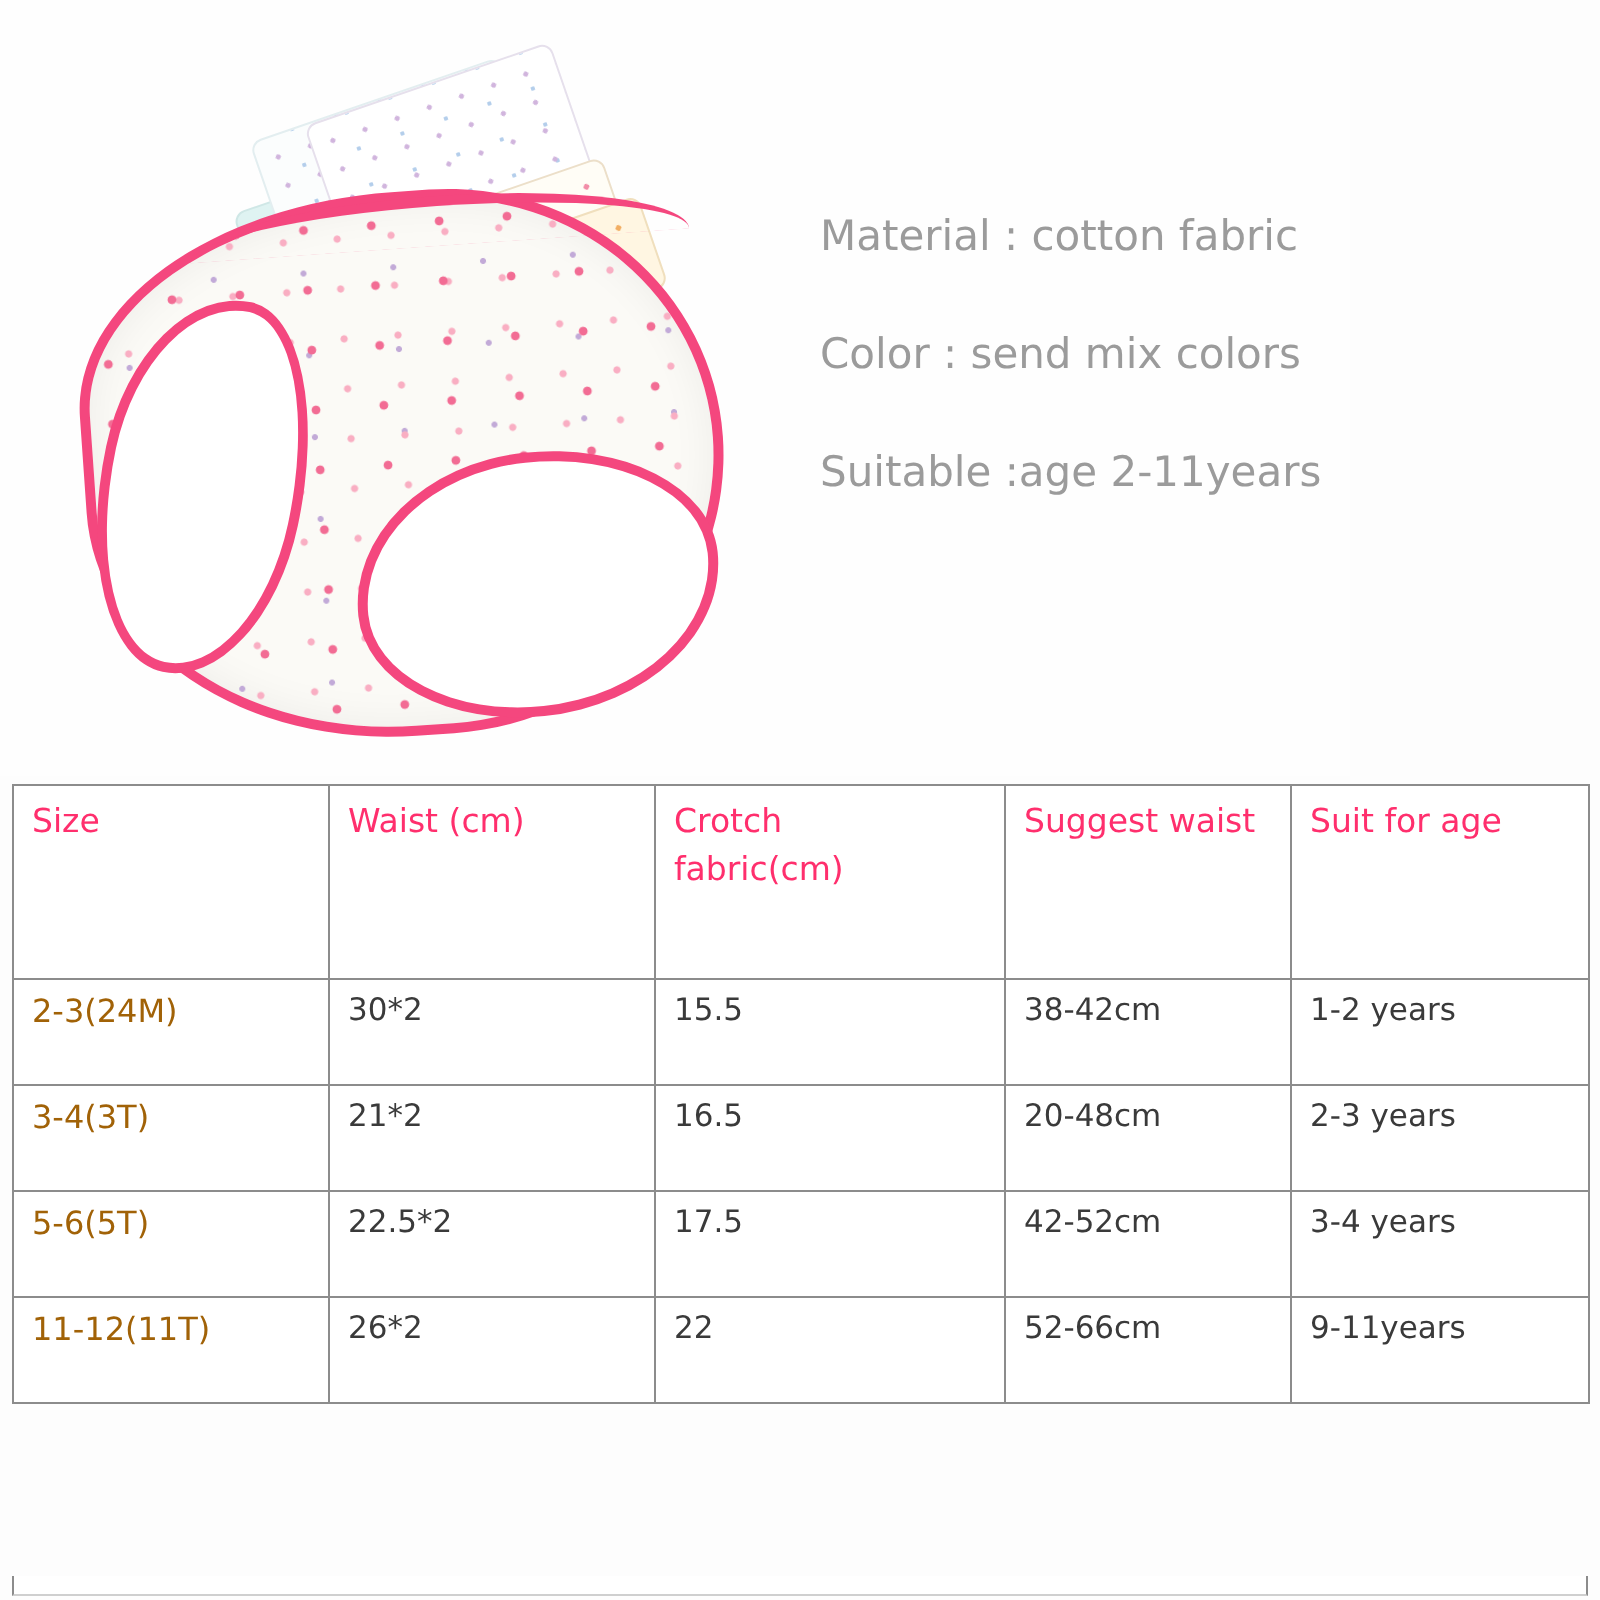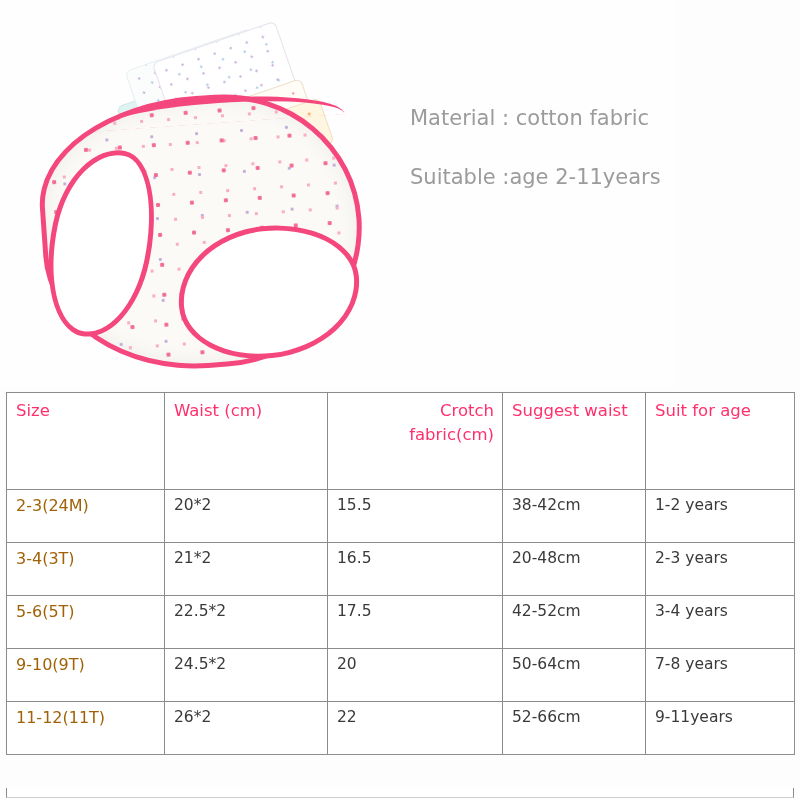--- a/index.html
+++ b/index.html
@@ -214,21 +214,20 @@
   }
   thead th {
     color: #ff2f6d;
     font-size: 16.5px;
     height: 84px;
     vertical-align: top;
     padding-top: 24px;
     line-height: 1.45;
   }
   thead th.tall-head {
-    text-align: right;
   }
   tbody td {
     height: 40px;
     font-size: 15.5px;
     color: #3a3a3a;
     vertical-align: middle;
     padding-top: 2px;
   }
   tbody td.size-cell {
     color: #a16207;
@@ -281,20 +280,21 @@
       <div class="panty-body">
         <div class="panty-floral"></div>
       </div>
       <div class="leg leg-left"></div>
       <div class="leg leg-right"></div>
       <div class="waist-band"></div>
     </div>
 
     <div class="specs">
       <div class="spec-line">Material : cotton fabric</div>
+      <div class="spec-line">Color : send mix colors</div>
       <div class="spec-line">Suitable :age 2-11years</div>
     </div>
   </div>
 
   <div class="size-table-wrap">
     <table class="size-table">
       <colgroup>
         <col class="c1">
           <col class="c2">
           <col class="c3">
@@ -309,47 +309,40 @@
             <div>Crotch</div>
             <div>fabric(cm)</div>
           </th>
           <th>Suggest waist</th>
           <th>Suit for age</th>
         </tr>
       </thead>
       <tbody>
         <tr>
           <td class="size-cell">2-3(24M)</td>
-          <td>20*2</td>
+          <td>30*2</td>
           <td>15.5</td>
           <td>38-42cm</td>
           <td>1-2 years</td>
         </tr>
         <tr>
           <td class="size-cell">3-4(3T)</td>
           <td>21*2</td>
           <td>16.5</td>
           <td>20-48cm</td>
           <td>2-3 years</td>
         </tr>
         <tr>
           <td class="size-cell">5-6(5T)</td>
           <td>22.5*2</td>
           <td>17.5</td>
           <td>42-52cm</td>
           <td>3-4 years</td>
         </tr>
         <tr>
-          <td class="size-cell">9-10(9T)</td>
-          <td>24.5*2</td>
-          <td>20</td>
-          <td>50-64cm</td>
-          <td>7-8 years</td>
-        </tr>
-        <tr>
           <td class="size-cell">11-12(11T)</td>
           <td>26*2</td>
           <td>22</td>
           <td>52-66cm</td>
           <td>9-11years</td>
         </tr>
       </tbody>
     </table>
   </div>
 

